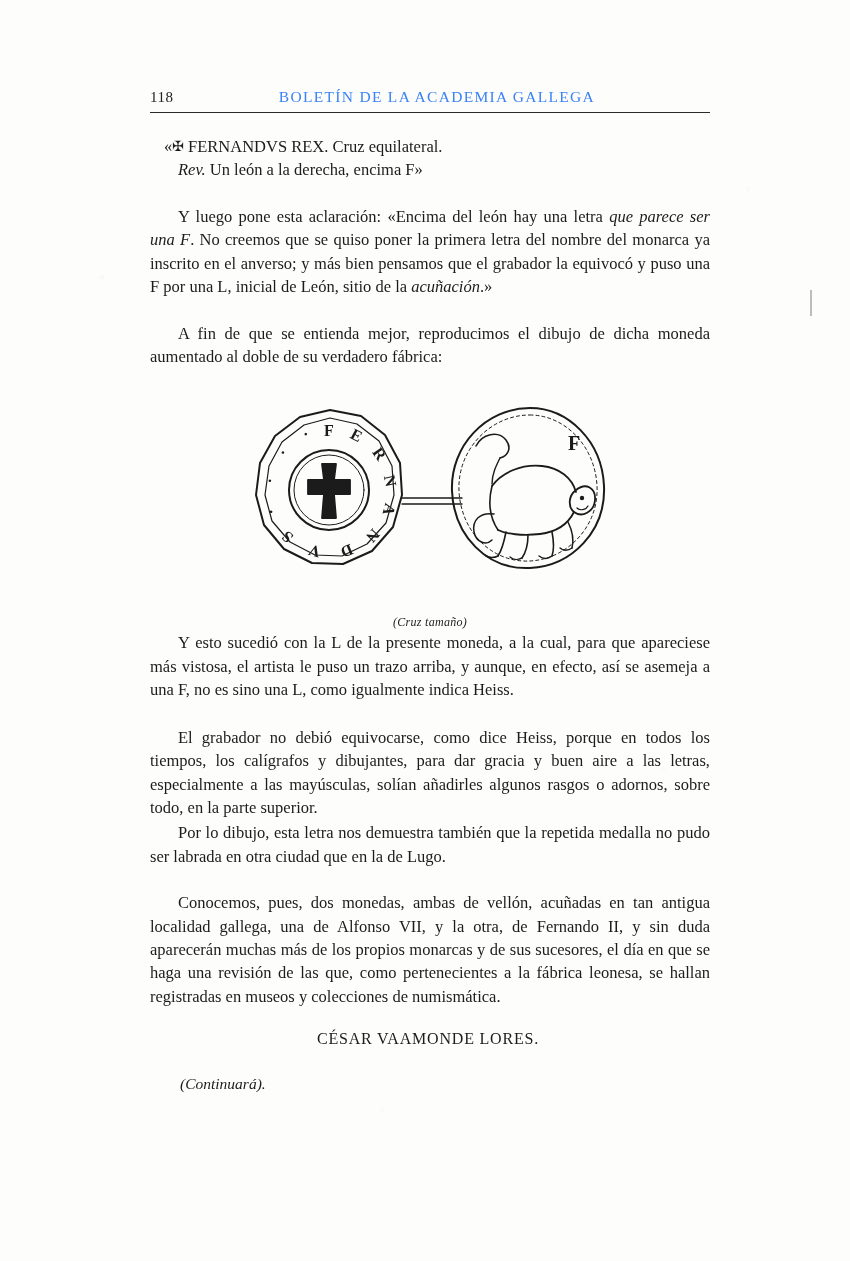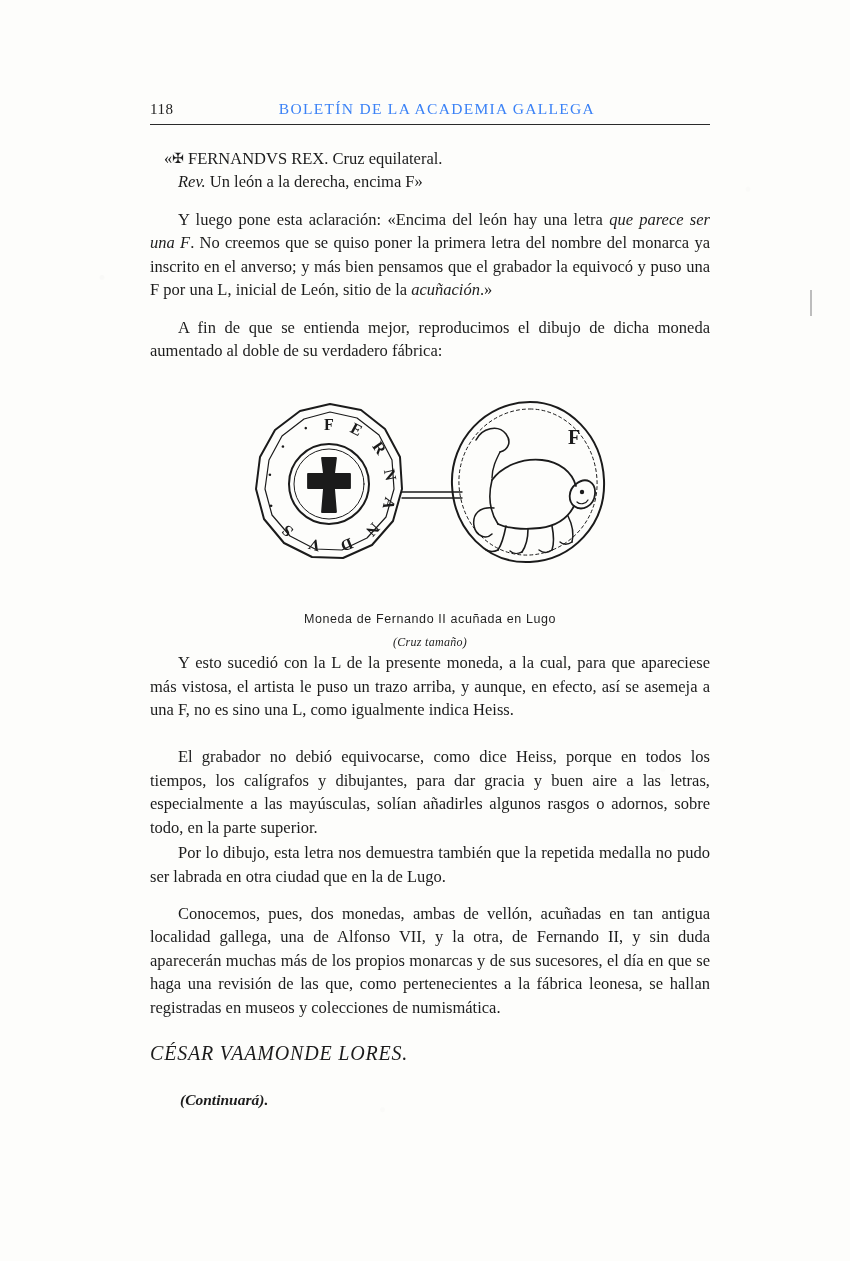--- a/index.html
+++ b/index.html
@@ -30,21 +30,21 @@
     background:
       radial-gradient(circle at 12% 22%, rgba(0,0,0,0.015) 0 2px, transparent 3px),
       radial-gradient(circle at 78% 61%, rgba(0,0,0,0.012) 0 2px, transparent 3px),
       radial-gradient(circle at 45% 88%, rgba(0,0,0,0.012) 0 2px, transparent 3px),
       radial-gradient(circle at 88% 15%, rgba(0,0,0,0.01) 0 2px, transparent 3px);
     pointer-events: none;
   }
   .content {
     position: absolute;
     left: 150px;
-    top: 92px;
+    top: 80px;
     width: 560px;
   }
   .running-head {
     display: flex;
     align-items: flex-end;
     height: 26px;
   }
   .folio {
     font-family: "Liberation Serif", serif;
     font-size: 15px;
@@ -73,21 +73,21 @@
     font-size: 16.5px;
     line-height: 1.42;
     text-align: justify;
     color: #1c1c1c;
   }
   .p {
     margin: 0 0 2px 0;
     text-indent: 28px;
     text-align: justify;
   }
-  .p.gap { margin-top: 14px; }
+  .p.gap { margin-top: 23px; }
   .quote-line {
     text-indent: 14px;
     margin: 0;
   }
   .quote-line.second {
     text-indent: 28px;
   }
   i, .it { font-style: italic; }
   .cross-glyph {
     font-family: "DejaVu Sans", sans-serif;
@@ -110,34 +110,32 @@
   .fig-subcaption {
     margin-top: 5px;
     font-family: "Liberation Serif", serif;
     font-style: italic;
     font-size: 12px;
     letter-spacing: 0.3px;
     color: #222;
   }
   .signature {
     margin-top: 20px;
-    text-align: left;
-    font-size: 20px;
+    text-align: center;
+    font-size: 16px;
     letter-spacing: 0.8px;
     font-variant: small-caps;
     text-transform: uppercase;
     padding-right: 4px;
-    font-style: italic;
   }
   .continues {
     margin-top: 22px;
     font-style: italic;
     font-size: 15.5px;
     padding-left: 30px;
-    font-weight: bold;
   }
   .after-fig { margin-top: 24px; }
   .edge-mark {
     position: absolute;
     right: 38px;
     top: 290px;
     width: 2px;
     height: 26px;
     background: #bdbdbd;
   }
@@ -227,21 +225,20 @@
             <path d="M298 141 C298 150 296 158 292 164" stroke-width="1.6"></path>
             <path d="M292 164 C288 166 283 166 280 163" stroke-width="1.4"></path>
             <path d="M322 138 C324 148 324 156 322 162" stroke-width="1.6"></path>
             <path d="M322 162 C318 165 313 165 309 162" stroke-width="1.4"></path>
             <path d="M338 128 C342 136 344 146 342 154" stroke-width="1.5"></path>
             <path d="M342 154 C338 157 333 157 330 154" stroke-width="1.3"></path>
 
             <path d="M264 120 C250 118 242 126 244 138 C246 148 256 152 262 146" stroke-width="1.5"></path>
           </g>
         </svg>
-        <div class="fig-caption">Moneda de Fernando II acuñada en Lugo</div>
         <div class="fig-subcaption">(Cruz tamaño)</div>
       </div>
 
       <p class="p">Y esto sucedió con la L de la presente moneda, a la cual, para que apareciese más vistosa, el artista le puso un trazo arriba, y aunque, en efecto, así se asemeja a una F, no es sino una L, como igualmente indica Heiss.</p>
       <p class="p after-fig">El grabador no debió equivocarse, como dice Heiss, porque en todos los tiempos, los calígrafos y dibujantes, para dar gracia y buen aire a las letras, especialmente a las mayúsculas, solían añadirles algunos rasgos o adornos, sobre todo, en la parte superior.</p>
       <p class="p">Por lo dibujo, esta letra nos demuestra también que la repetida medalla no pudo ser labrada en otra ciudad que en la de Lugo.</p>
       <p class="p gap">Conocemos, pues, dos monedas, ambas de vellón, acuñadas en tan antigua localidad gallega, una de Alfonso VII, y la otra, de Fernando II, y sin duda aparecerán muchas más de los propios monarcas y de sus sucesores, el día en que se haga una revisión de las que, como pertenecientes a la fábrica leonesa, se hallan registradas en museos y colecciones de numismática.</p>
 
       <div class="signature">César Vaamonde Lores.</div>
       <div class="continues">(Continuará).</div>

